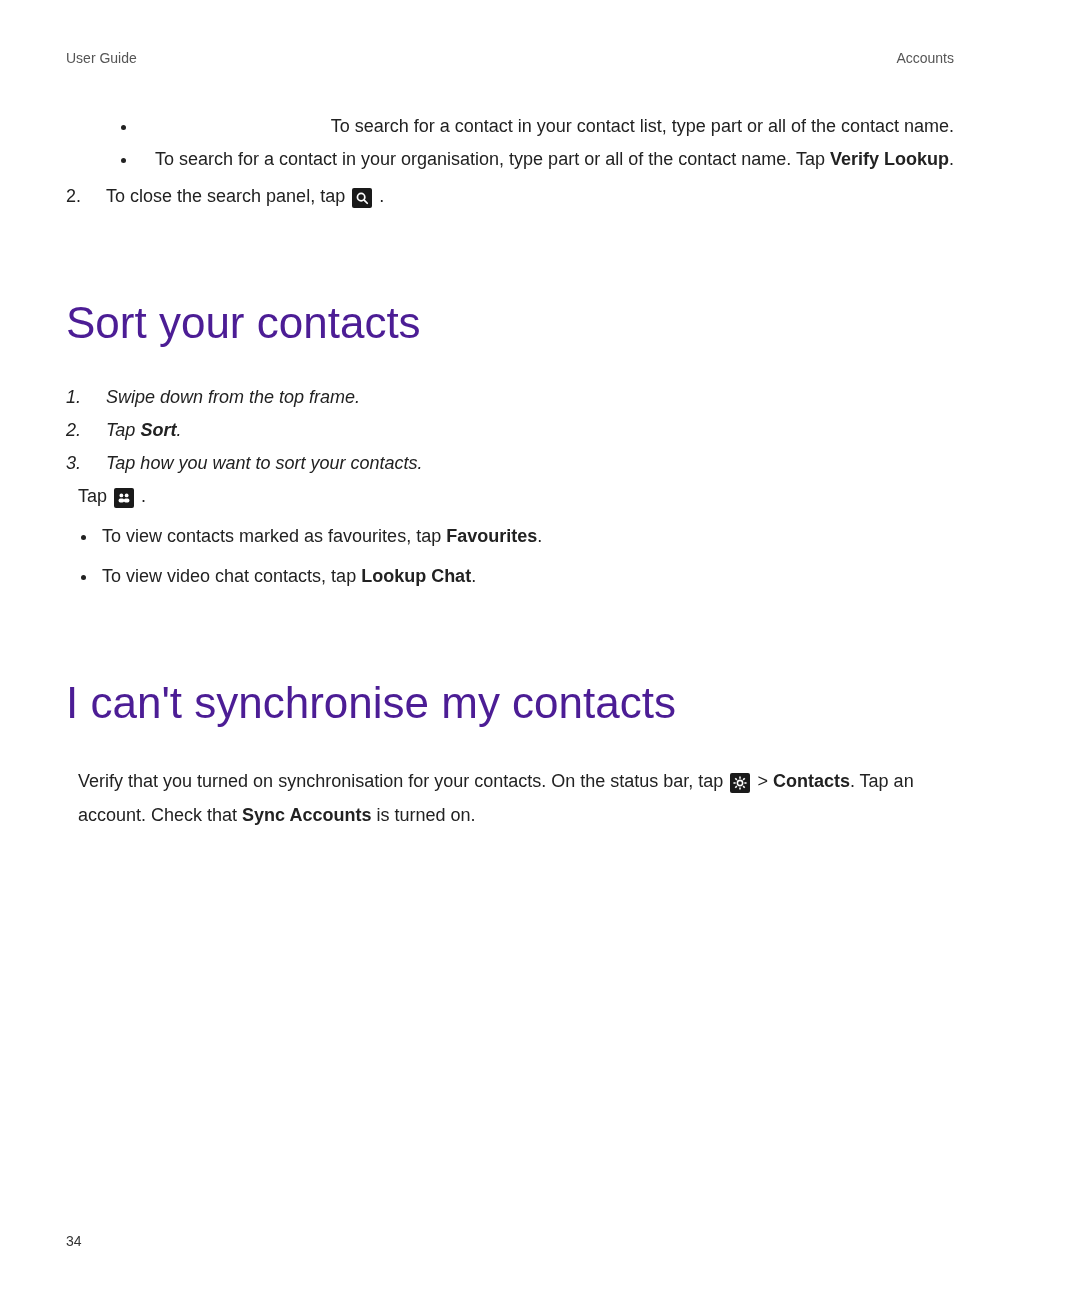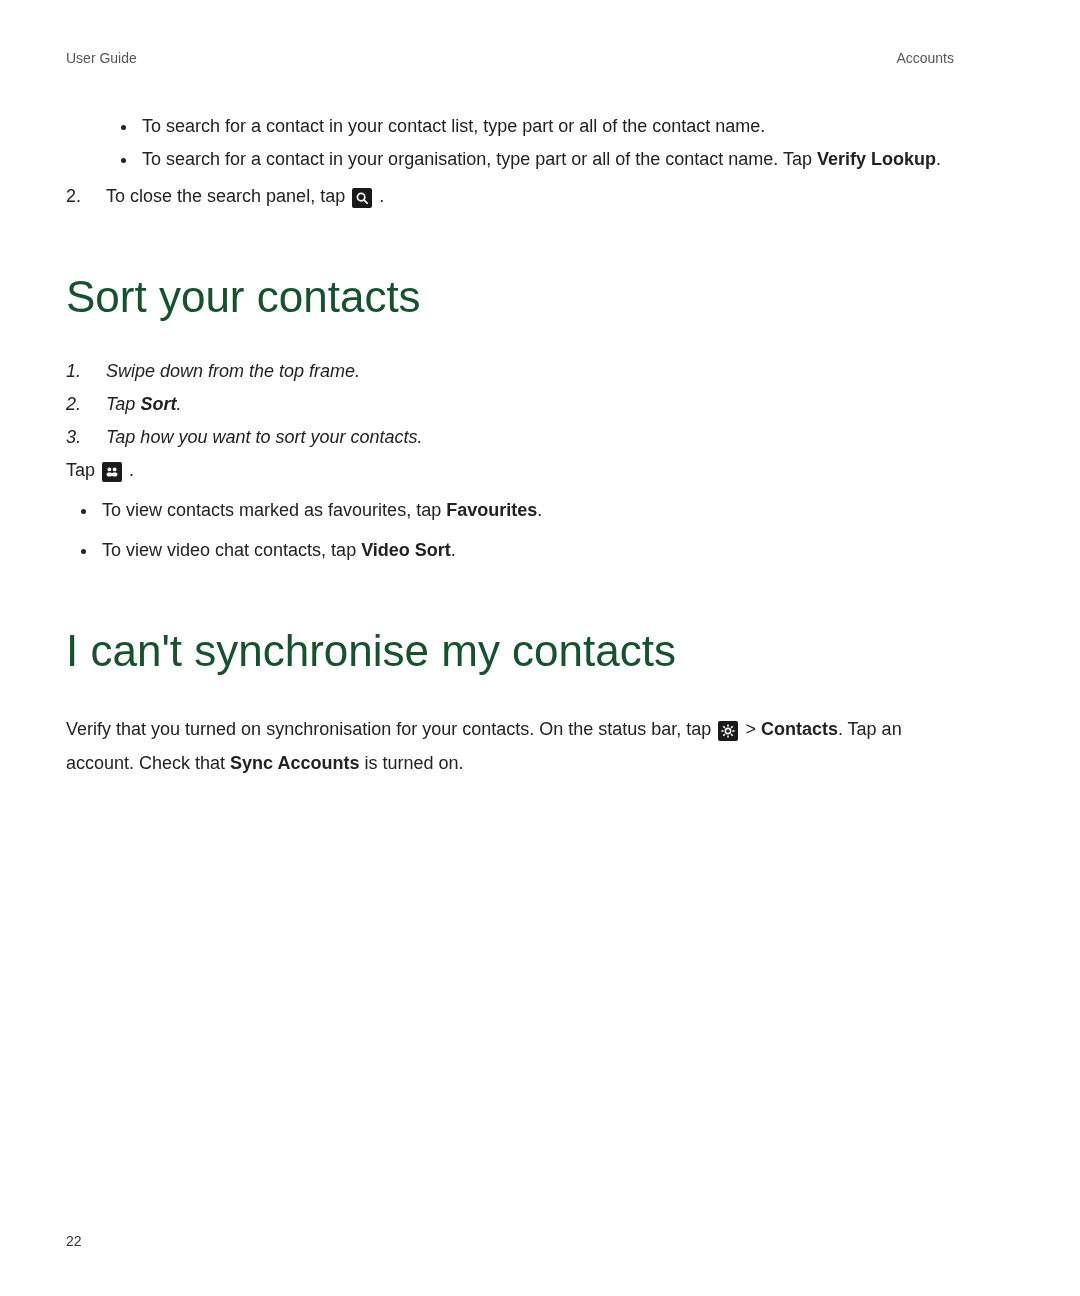--- a/index.html
+++ b/index.html
@@ -22,20 +22,21 @@
     display: flex;
     justify-content: space-between;
     font-size: 14px;
     color: #555;
     margin-bottom: 44px;
   }
   .bullets-outer {
     list-style: disc;
     padding-left: 72px;
     margin-bottom: 10px;
+    text-align: right;
   }
   .bullets-outer li {
     padding-left: 4px;
     margin-bottom: 6px;
   }
   .step-row {
     display: flex;
     align-items: flex-start;
     margin-bottom: 6px;
   }
@@ -43,22 +44,22 @@
     width: 40px;
     flex: 0 0 40px;
   }
   .step-body {
     flex: 1;
   }
   h1.section {
     font-family: "Helvetica Neue Light", "Helvetica Neue", Arial, sans-serif;
     font-weight: 300;
     font-size: 44px;
-    color: #14532d;
-    margin-top: 54px;
+    color: #4c1d95;
+    margin-top: 80px;
     margin-bottom: 28px;
   }
   .ol-list {
     counter-reset: item;
   }
   .ol-list .step-row .step-num::before {
     counter-increment: item;
     content: counter(item) ".";
   }
   .ol-numbered {
@@ -69,20 +70,21 @@
     list-style: disc;
     padding-left: 32px;
   }
   .favlist li {
     padding-left: 4px;
     margin-bottom: 6px;
     margin-top: 13px;
   }
   .para {
     margin-bottom: 12px;
+    margin-left: 12px;
   }
   .bold { font-weight: 700; }
   .icon-box {
     display: inline-flex;
     align-items: center;
     justify-content: center;
     width: 20px;
     height: 20px;
     background: #1a1a1a;
     color: #fff;
@@ -160,21 +162,21 @@
         <rect x="7.8" y="8.5" width="6.4" height="4.5" rx="2" fill="#fff"></rect>
       </svg>
     </span>
     <span> .</span>
   </p>
   <ul class="favlist">
     <li>
       <span>To view contacts marked as favourites, tap </span><span class="bold">Favourites</span><span>.</span>
     </li>
     <li>
-      <span>To view video chat contacts, tap </span><span class="bold">Video Sort</span><span>.</span>
+      <span>To view video chat contacts, tap </span><span class="bold">Lookup Chat</span><span>.</span>
     </li>
   </ul>
 
   <h1 class="section">I can't synchronise my contacts</h1>
   <p class="para" style="line-height:1.9">
     <span>Verify that you turned on synchronisation for your contacts. On the status bar, tap </span>
     <span class="icon-box">
       <svg width="14" height="14" viewBox="0 0 16 16">
         <circle cx="8" cy="8" r="3" fill="none" stroke="#fff" stroke-width="1.8"></circle>
         <g stroke="#fff" stroke-width="1.8">
@@ -185,14 +187,14 @@
           <line x1="2.6" y1="2.6" x2="4.4" y2="4.4"></line>
           <line x1="11.6" y1="11.6" x2="13.4" y2="13.4"></line>
           <line x1="13.4" y1="2.6" x2="11.6" y2="4.4"></line>
           <line x1="4.4" y1="11.6" x2="2.6" y2="13.4"></line>
         </g>
       </svg>
     </span>
     <span>  &gt; </span><span class="bold">Contacts</span><span>. Tap an account. Check that </span><span class="bold">Sync Accounts</span><span> is turned on.</span>
   </p>
 
-  <div class="page-number">22</div>
+  <div class="page-number">34</div>
 </div>
 
 </body></html>

